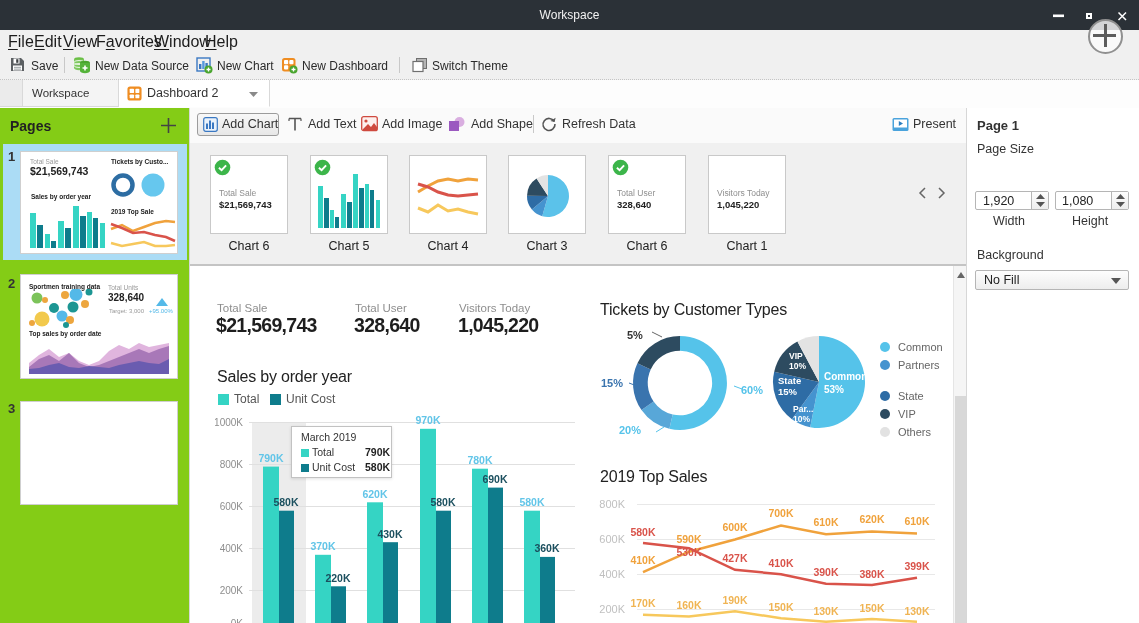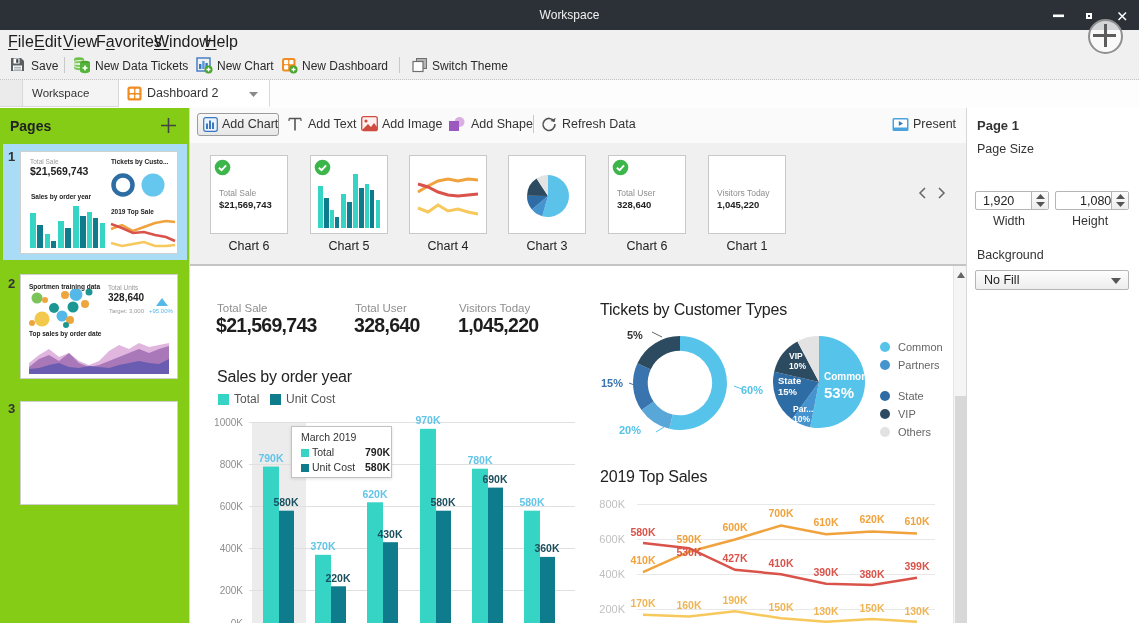--- a/index.html
+++ b/index.html
@@ -89,21 +89,21 @@
   <div class="tsep" style="left:64px"></div>
   <svg class="abs" style="left:73px;top:4px" width="18" height="18" viewBox="0 0 18 18">
     <ellipse cx="6" cy="3.5" rx="5" ry="2.2" fill="#6abf45"></ellipse>
     <path d="M1 3.5 V12 c0 1.2 2.2 2.2 5 2.2 s5-1 5-2.2 V3.5" fill="#7ec85f"></path>
     <ellipse cx="6" cy="6.5" rx="5" ry="2" fill="none" stroke="#fff" stroke-width="0.8"></ellipse>
     <ellipse cx="6" cy="9.5" rx="5" ry="2" fill="none" stroke="#fff" stroke-width="0.8"></ellipse>
     <ellipse cx="12" cy="7" rx="5" ry="2.2" fill="#49a52e"></ellipse>
     <path d="M7 7 V15 c0 1.2 2.2 2.2 5 2.2 s5-1 5-2.2 V7" fill="#55b33a"></path>
     <path d="M12 9.5 v5 M9.5 12 h5" stroke="#fff" stroke-width="1.6"></path>
   </svg>
-  <span class="titem" style="left:95px">New Data Tickets</span>
+  <span class="titem" style="left:95px">New Data Source</span>
   <svg class="abs" style="left:196px;top:5px" width="17" height="17" viewBox="0 0 17 17">
     <rect x="1" y="1" width="13" height="13" fill="none" stroke="#3a78c2" stroke-width="1.4"></rect>
     <rect x="3" y="7" width="2.4" height="5" fill="#3a78c2"></rect>
     <rect x="6.2" y="4" width="2.4" height="8" fill="#5599dd"></rect>
     <rect x="9.4" y="6" width="2.4" height="6" fill="#3a78c2"></rect>
     <circle cx="12.5" cy="12.5" r="4" fill="#49a52e"></circle>
     <path d="M12.5 10.5 v4 M10.5 12.5 h4" stroke="#fff" stroke-width="1.3"></path>
   </svg>
   <span class="titem" style="left:217px">New Chart</span>
   <svg class="abs" style="left:281px;top:5px" width="17" height="17" viewBox="0 0 17 17">
@@ -428,21 +428,21 @@
   <svg class="abs" style="left:582px;top:69px" width="94" height="94" viewBox="0 0 94 94">
     <g transform="translate(47,47)">
       <path d="M0 0 L0 -46 A46 46 0 1 1 -8.78 45.15 Z" fill="#55c3ea"></path>
       <path d="M0 0 L-8.78 45.15 A46 46 0 0 1 -27.04 37.21 Z" fill="#4593cf"></path>
       <path d="M0 0 L-27.04 37.21 A46 46 0 0 1 -44.82 -10.35 Z" fill="#2e6ca5"></path>
       <path d="M0 0 L-44.82 -10.35 A46 46 0 0 1 -21.60 -40.61 Z" fill="#2d4b60"></path>
       <path d="M0 0 L-21.60 -40.61 A46 46 0 0 1 0 -46 Z" fill="#e3e3e3"></path>
     </g>
   </svg>
   <div class="abs" style="left:634px;top:105px;font-size:10px;font-weight:bold;color:#fff">Common</div>
-  <div class="abs" style="left:634px;top:118px;font-size:15px;font-weight:bold;color:#fff">53%</div>
+  <div class="abs" style="left:634px;top:118px;font-size:10px;font-weight:bold;color:#fff">53%</div>
   <div class="abs" style="left:588px;top:109px;font-size:9.5px;font-weight:bold;color:#fff;line-height:11px">State<br>15%</div>
   <div class="abs" style="left:599px;top:86px;font-size:8.5px;font-weight:bold;color:#fff;line-height:9.5px">VIP<br>10%</div>
   <div class="abs" style="left:603px;top:139px;font-size:8.5px;font-weight:bold;color:#fff;line-height:9.5px">Par...<br>10%</div>
 
   <div class="abs" style="left:690px;top:75px;font-size:11px;color:#666;line-height:13px">
     <div style="margin-bottom:5px"><span style="display:inline-block;width:10px;height:10px;border-radius:50%;background:#55c3ea;margin-right:8px;vertical-align:-1px"></span>Common</div>
     <div style="margin-bottom:18px"><span style="display:inline-block;width:10px;height:10px;border-radius:50%;background:#4593cf;margin-right:8px;vertical-align:-1px"></span>Partners</div>
     <div style="margin-bottom:5px"><span style="display:inline-block;width:10px;height:10px;border-radius:50%;background:#2e6ca5;margin-right:8px;vertical-align:-1px"></span>State</div>
     <div style="margin-bottom:5px"><span style="display:inline-block;width:10px;height:10px;border-radius:50%;background:#2d4b60;margin-right:8px;vertical-align:-1px"></span>VIP</div>
     <div><span style="display:inline-block;width:10px;height:10px;border-radius:50%;background:#e2e2e2;margin-right:8px;vertical-align:-1px"></span>Others</div>
@@ -510,21 +510,21 @@
   <div class="rspin" style="left:8px;top:83px">
     <span style="position:absolute;left:7px;top:2px">1,920</span>
     <div style="position:absolute;right:0;top:0;width:17px;height:17px;border-left:1px solid #b5b5b5;background:linear-gradient(#fdfdfd,#ededed)">
       <svg style="position:absolute;left:4px;top:2px" width="9" height="13">
           <path d="M4.5 0 L9 5 L0 5 Z" fill="#555"></path>
           <path d="M4.5 13 L0 8 L9 8 Z" fill="#555"></path>
         </svg>
     </div>
   </div>
   <div class="rspin" style="left:88px;top:83px">
-    <span style="position:absolute;left:24px;top:2px">1,080</span>
+    <span style="position:absolute;left:6px;top:2px">1,080</span>
     <div style="position:absolute;right:0;top:0;width:17px;height:17px;border-left:1px solid #b5b5b5;background:linear-gradient(#fdfdfd,#ededed)">
       <svg style="position:absolute;left:4px;top:2px" width="9" height="13">
           <path d="M4.5 0 L9 5 L0 5 Z" fill="#555"></path>
           <path d="M4.5 13 L0 8 L9 8 Z" fill="#555"></path>
         </svg>
     </div>
   </div>
   <div class="abs" style="left:26px;top:106px">Width</div>
   <div class="abs" style="left:105px;top:106px">Height</div>
   <div class="abs" style="left:10px;top:140px">Background</div>

